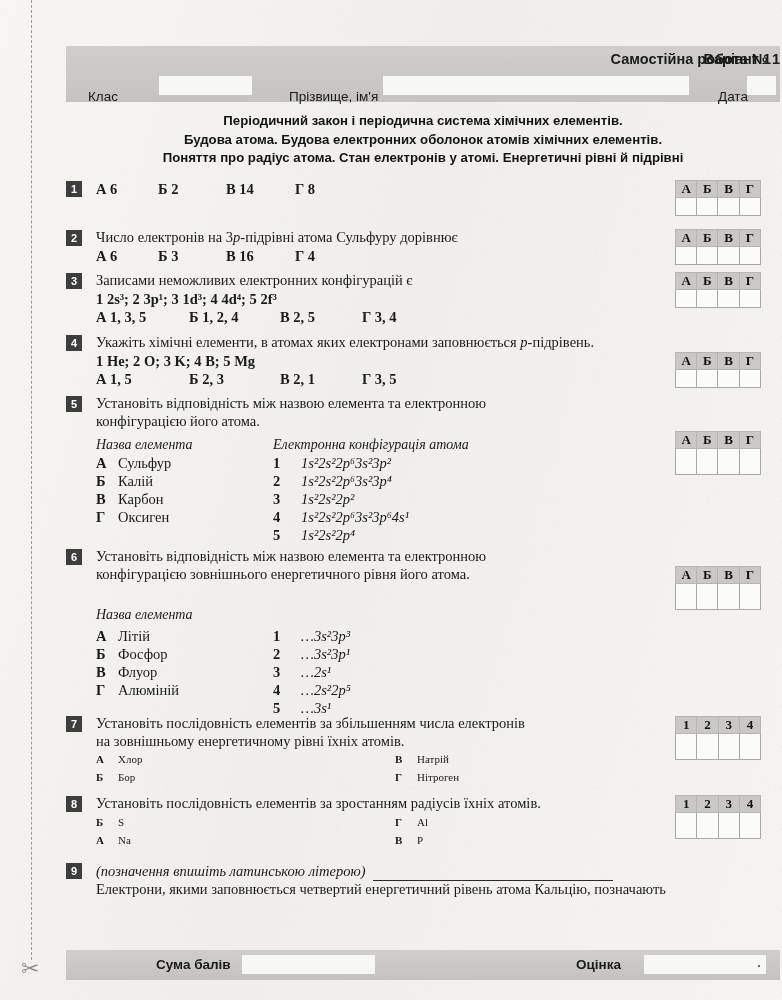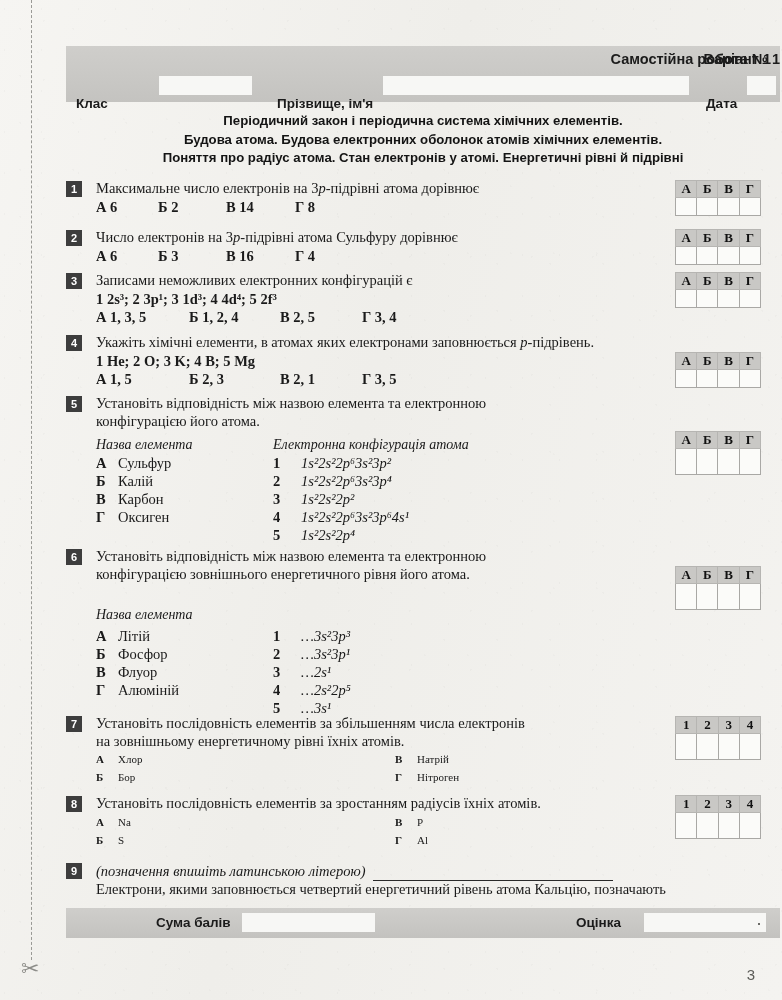--- a/index.html
+++ b/index.html
@@ -49,21 +49,21 @@
   }
   .header-title-row {
     position: relative; height: 27px;
     font-family: "Liberation Sans", sans-serif;
     font-weight: 700; font-size: 14.5px; color: #1b1b1b;
   }
   .header-title { position: absolute; left: 1px; right: 0; top: 5px; text-align: right; padding-left: 34px; }
   .header-variant { position: absolute; right: 9px; top: 5px; }
   .header-fields { position: relative; height: 29px; font-family: "Liberation Sans", sans-serif; }
   .hf-label {
-    position: absolute; top: 23px; font-size: 13.5px; font-weight: 700; color: #1b1b1b;
+    position: absolute; top: 16px; font-size: 13.5px; font-weight: 400; color: #1b1b1b; margin-left: 12px;
   }
   .hf-box {
     position: absolute; top: 3px; height: 19px;
     background: #f7f7f5; border: none;
   }
   .lbl-klas  { left: 10px; }
   .box-klas  { left: 93px; width: 93px; }
   .lbl-name  { left: 211px; }
   .box-name  { left: 317px; width: 306px; }
   .lbl-date  { left: 640px; }
@@ -136,21 +136,21 @@
   .ansgrid td {
     background: #fbfbf9;
     border: 1px solid #a9a8a5;
     width: 21.5px; padding: 0;
   }
   .ansgrid.h-sm td { height: 18px; }
   .ansgrid.h-md td { height: 26px; }
 
   
   .footer-bar {
-    position: absolute; left: 0; top: 908px; width: 714px; height: 30px;
+    position: absolute; left: 0; top: 950px; width: 714px; height: 30px;
     background: linear-gradient(180deg, #cfcecb 0%, #c8c7c4 60%, #c3c2bf 100%);
     font-family: "Liberation Sans", sans-serif;
   }
   .ft-label { position: absolute; top: 7px; font-size: 13.5px; font-weight: 700; color: #1b1b1b; }
   .ft-box { position: absolute; top: 5px; height: 19px; background: #f7f7f5; }
   .lbl-sum { left: 90px; }
   .box-sum { left: 176px; width: 133px; }
   .lbl-mark { left: 510px; }
   .box-mark { left: 578px; width: 122px; }
   .box-mark-dot { position: absolute; right: 6px; top: 10px; width: 2px; height: 2px; background: #6b6b67; }
@@ -182,21 +182,20 @@
 
   <div class="topic">
     <div>Періодичний закон і періодична система хімічних елементів.</div>
     <div>Будова атома. Будова електронних оболонок атомів хімічних елементів.</div>
     <div>Поняття про радіус атома. Стан електронів у атомі. Енергетичні рівні й підрівні</div>
   </div>
 
   <div class="q" style="top:180px">
     <span class="q-num">1</span>
     <div class="q-body">
-      <div class="q-text"><span>Максимальне число електронів на 3</span><i class="it">p</i><span>-підрівні атома дорівнює</span></div>
       <div class="q-opts bold">
         <span class="opt" style="width:62px">А 6</span><span class="opt" style="width:68px">Б 2</span><span class="opt" style="width:69px">В 14</span><span class="opt">Г 8</span>
       </div>
     </div>
   </div>
   <div class="ansgrid h-sm" style="top:180px; left:609px">
     <table>
         <tbody>
           <tr>
       <th>А</th>
@@ -397,22 +396,22 @@
             <td></td>
     </tr>
         </tbody>
       </table>
   </div>
 
   <div class="q" style="top:795px">
     <span class="q-num">8</span>
     <div class="q-body">
       <div class="q-text">Установіть послідовність елементів за зростанням радіусів їхніх атомів.</div>
+      <div class="seq-row"><span class="s1"><span class="k">Б</span><span>S</span></span><span><span class="k">Г</span><span>Al</span></span></div>
       <div class="seq-row"><span class="s1"><span class="k">А</span><span>Na</span></span><span><span class="k">В</span><span>P</span></span></div>
-      <div class="seq-row"><span class="s1"><span class="k">Б</span><span>S</span></span><span><span class="k">Г</span><span>Al</span></span></div>
     </div>
   </div>
   <div class="ansgrid h-md" style="top:795px; left:609px">
     <table>
         <tbody>
           <tr>
       <th>1</th>
       <th>2</th>
       <th>3</th>
       <th>4</th>

